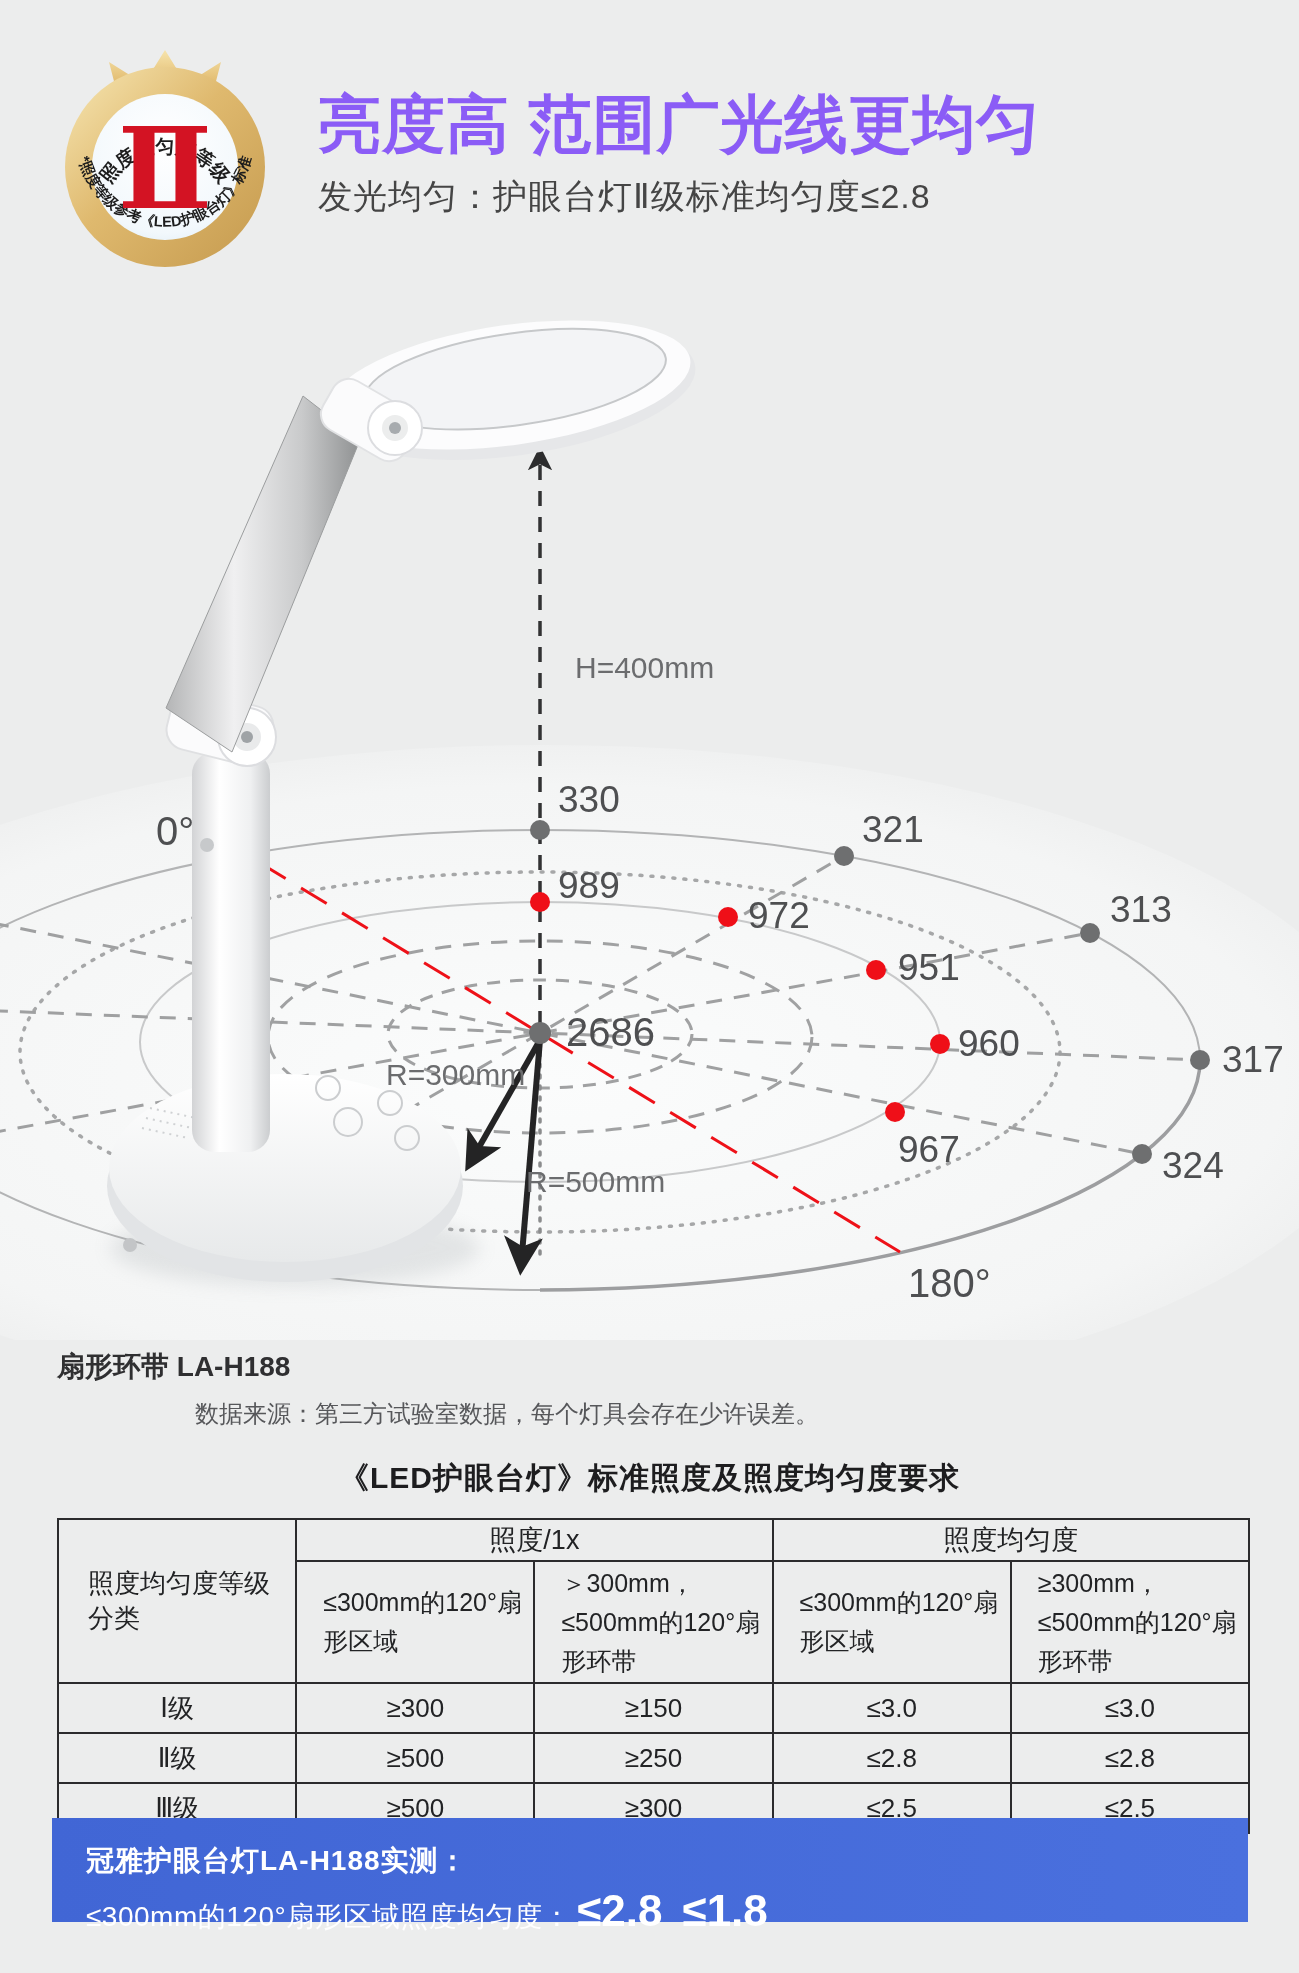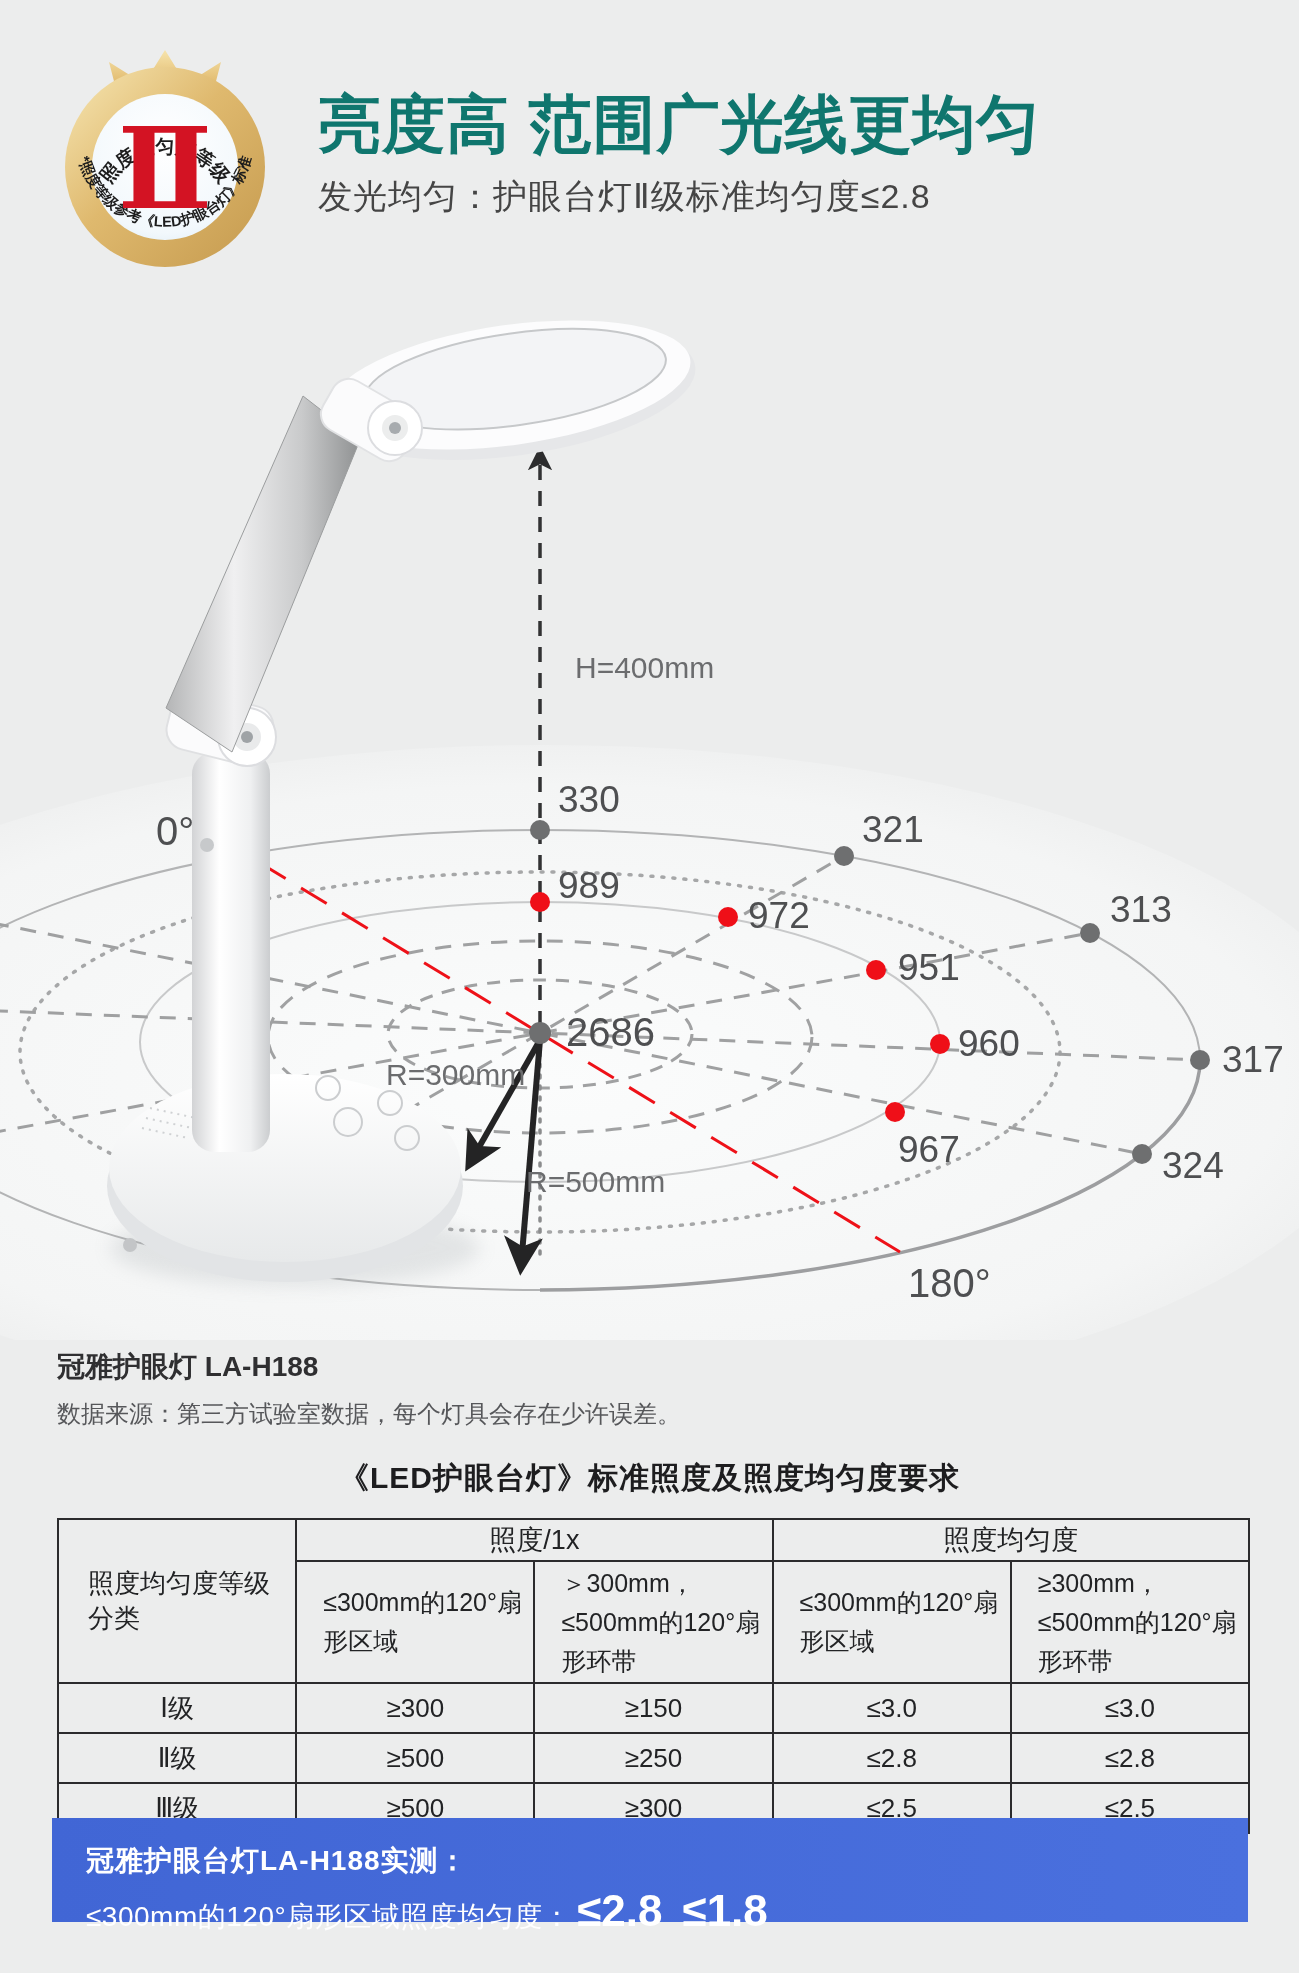--- a/index.html
+++ b/index.html
@@ -3,30 +3,30 @@
 <meta charset="utf-8">
 <style>
   html,body{margin:0;padding:0;}
   body{width:1299px;height:1973px;position:relative;background:#eceded;overflow:hidden;
        font-family:"Liberation Sans","DejaVu Sans",sans-serif;}
   .abs{position:absolute;}
 
   
   #badge{left:58px;top:40px;width:214px;height:232px;}
   #title-block{left:318px;top:88px;width:940px;}
-  #main-title{font-size:63px;font-weight:bold;color:#0f766e;letter-spacing:1px;line-height:1.15;}
+  #main-title{font-size:63px;font-weight:bold;color:#8b5cf6;letter-spacing:1px;line-height:1.15;}
   #sub-title{margin-top:14px;font-size:34px;color:#454545;letter-spacing:1px;}
 
   
   #diagram{left:0;top:240px;width:1299px;height:1100px;}
 
   
   #product-info{left:57px;top:1348px;width:900px;}
   #product-name{font-size:28px;font-weight:bold;color:#2f2f31;}
-  #source-note{margin-top:12px;font-size:24px;color:#56575a;}
+  #source-note{margin-top:12px;font-size:24px;color:#56575a;text-align:center;}
 
   
   #table-title{left:0;top:1458px;width:100%;text-align:center;font-size:30px;font-weight:bold;color:#1d1d1f;letter-spacing:1px;}
   #std-table{left:57px;top:1518px;width:1193px;border-collapse:collapse;table-layout:fixed;
              font-size:25px;color:#222325;}
   #std-table th,#std-table td{border:2px solid #2b2b2d;font-weight:normal;padding:2px 6px;}
   #std-table .group{height:40px;text-align:center;font-size:27px;}
   #std-table .sub{height:76px;text-align:left;padding-left:26px;line-height:1.55;font-size:25px;}
   #std-table .cls{text-align:left;padding-left:29px;font-size:26px;}
   #std-table .data td{height:44px;text-align:center;font-size:26px;border-radius:11px;}
@@ -215,21 +215,21 @@
     <text x="908" y="1297">180°</text>
   </g>
   <g font-size="30" fill="#6b6c6e">
     <text x="575" y="678">H=400mm</text>
     <text x="386" y="1085">R=300mm</text>
     <text x="526" y="1192">R=500mm</text>
   </g>
 </svg>
 
 <div id="product-info" class="abs">
-  <div id="product-name">冠雅护眼灯 LA-H188</div>
+  <div id="product-name">扇形环带 LA-H188</div>
   <div id="source-note">数据来源：第三方试验室数据，每个灯具会存在少许误差。</div>
 </div>
 
 <div id="table-title" class="abs">《LED护眼台灯》标准照度及照度均匀度要求</div>
 
 <table id="std-table" class="abs">
   <colgroup>
       <col style="width:20%">
       <col style="width:20%">
       <col style="width:20%">

